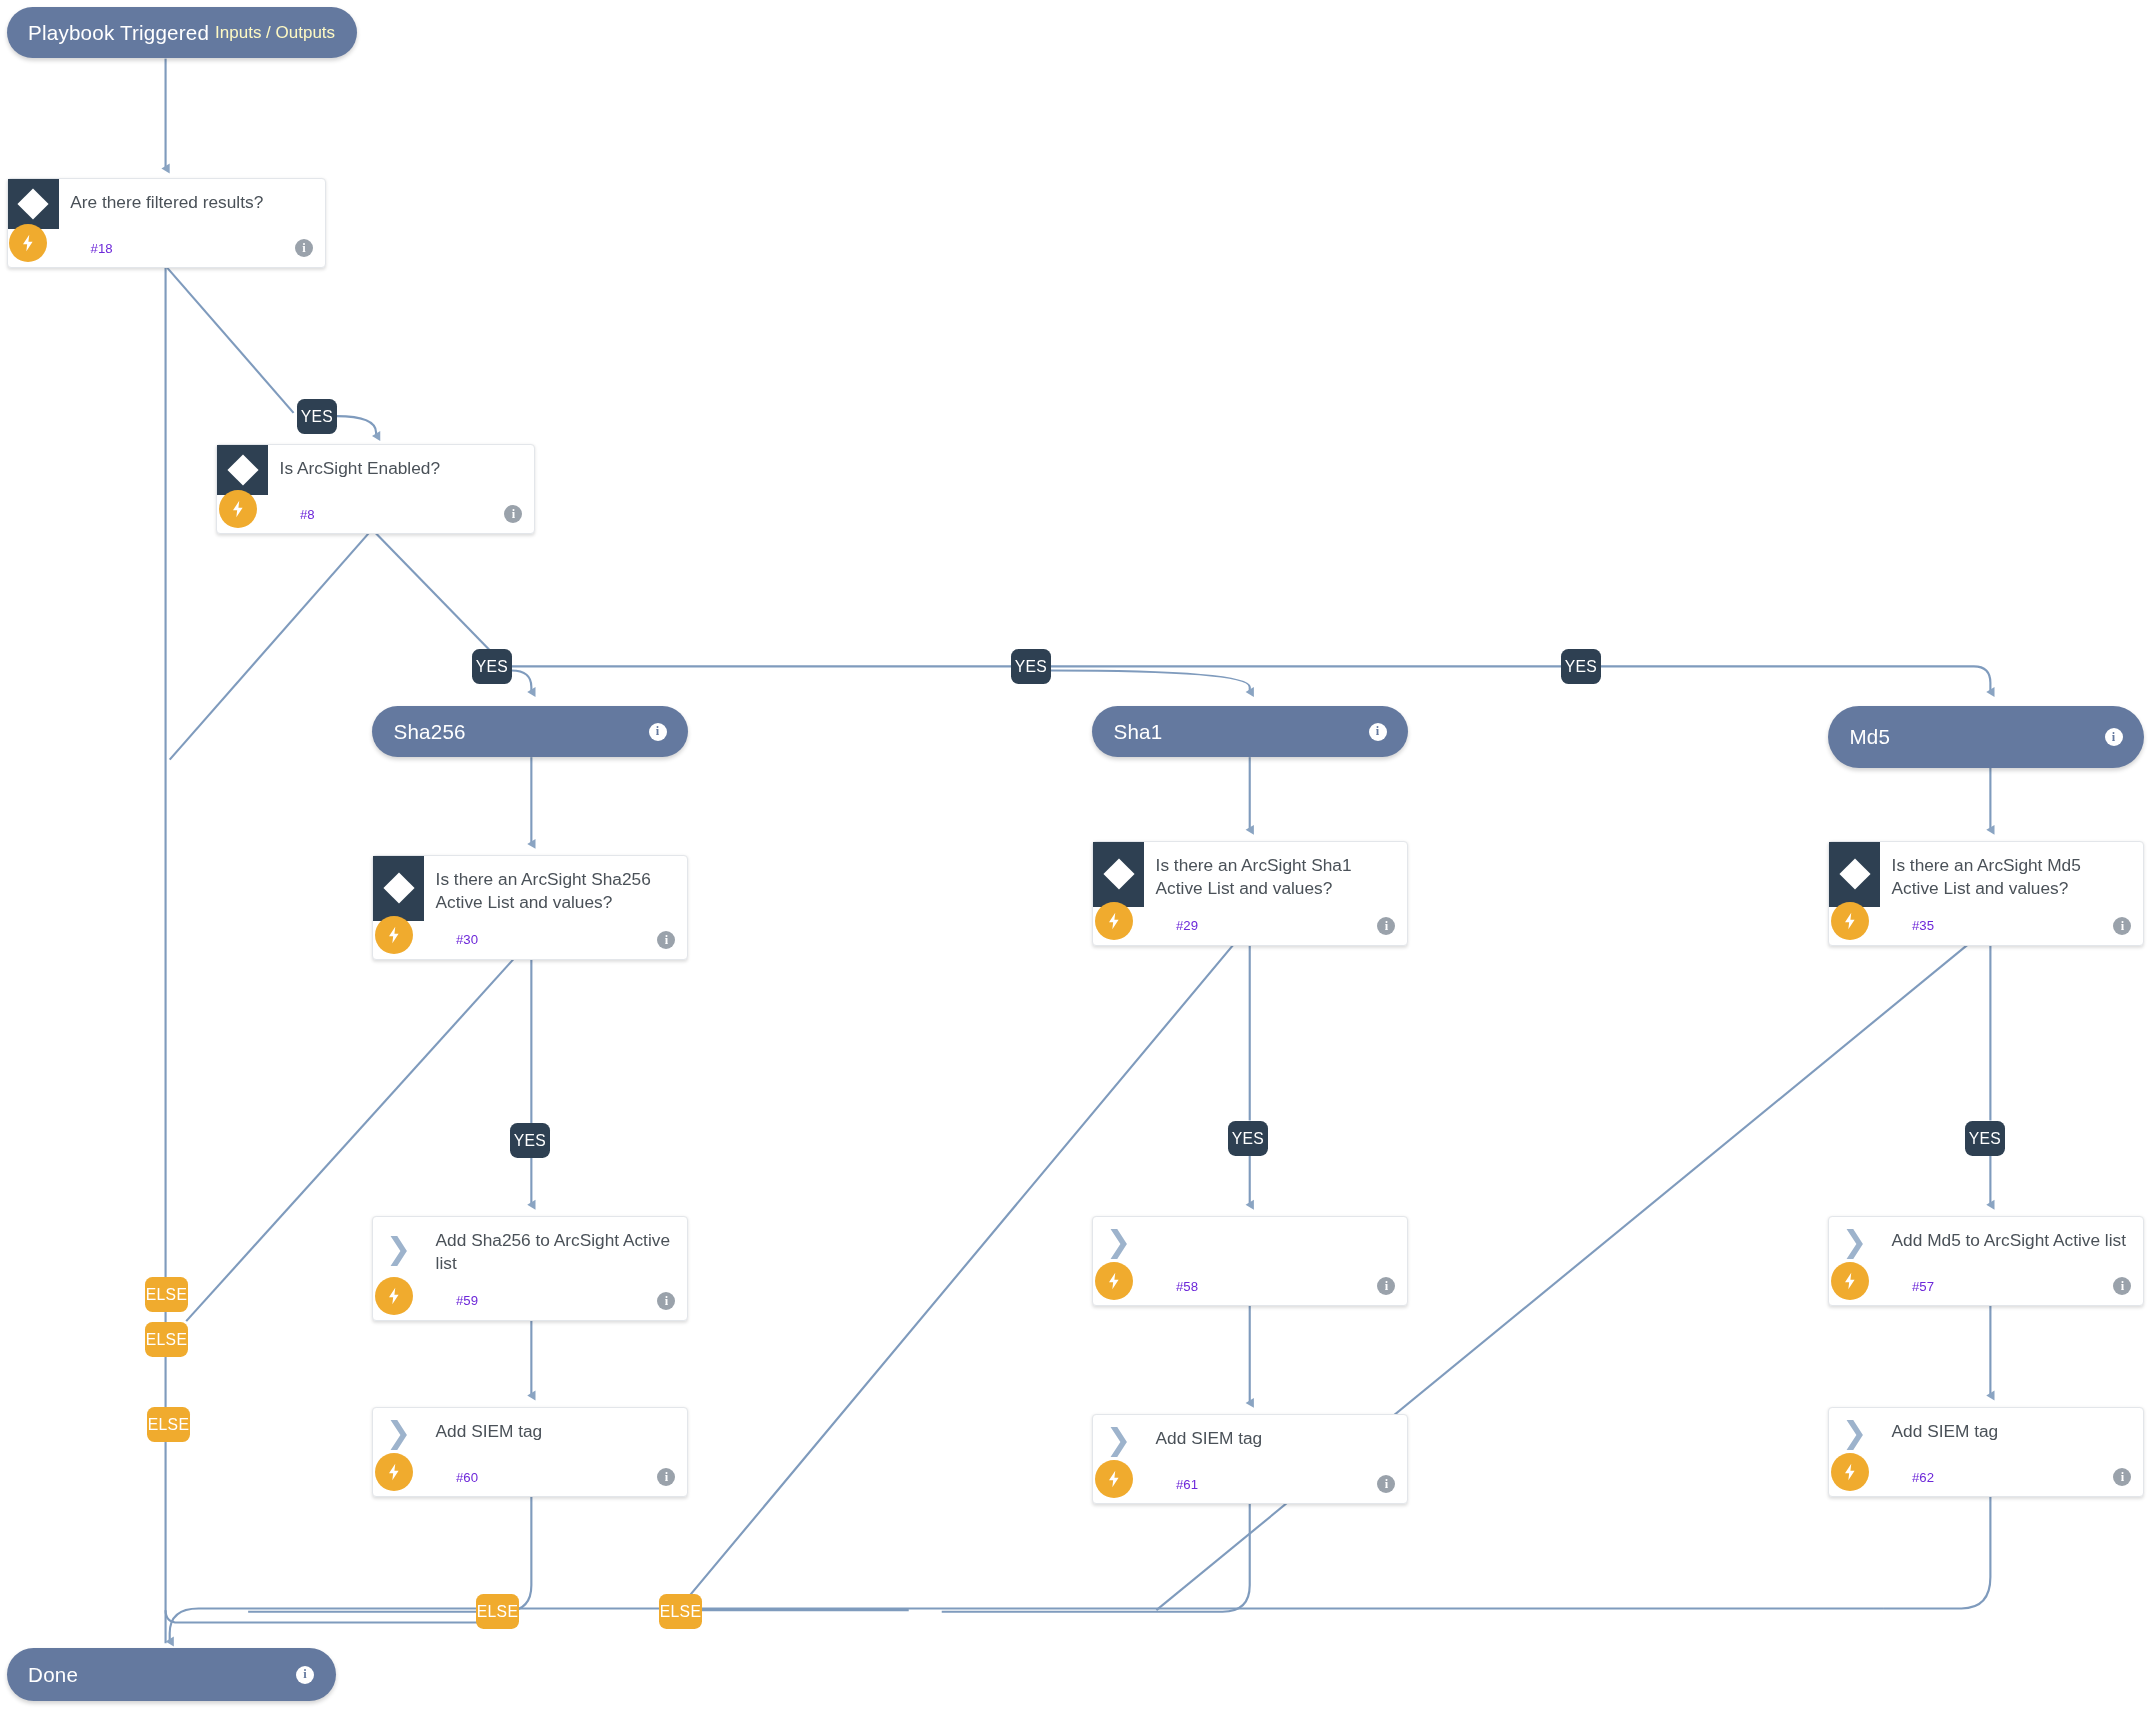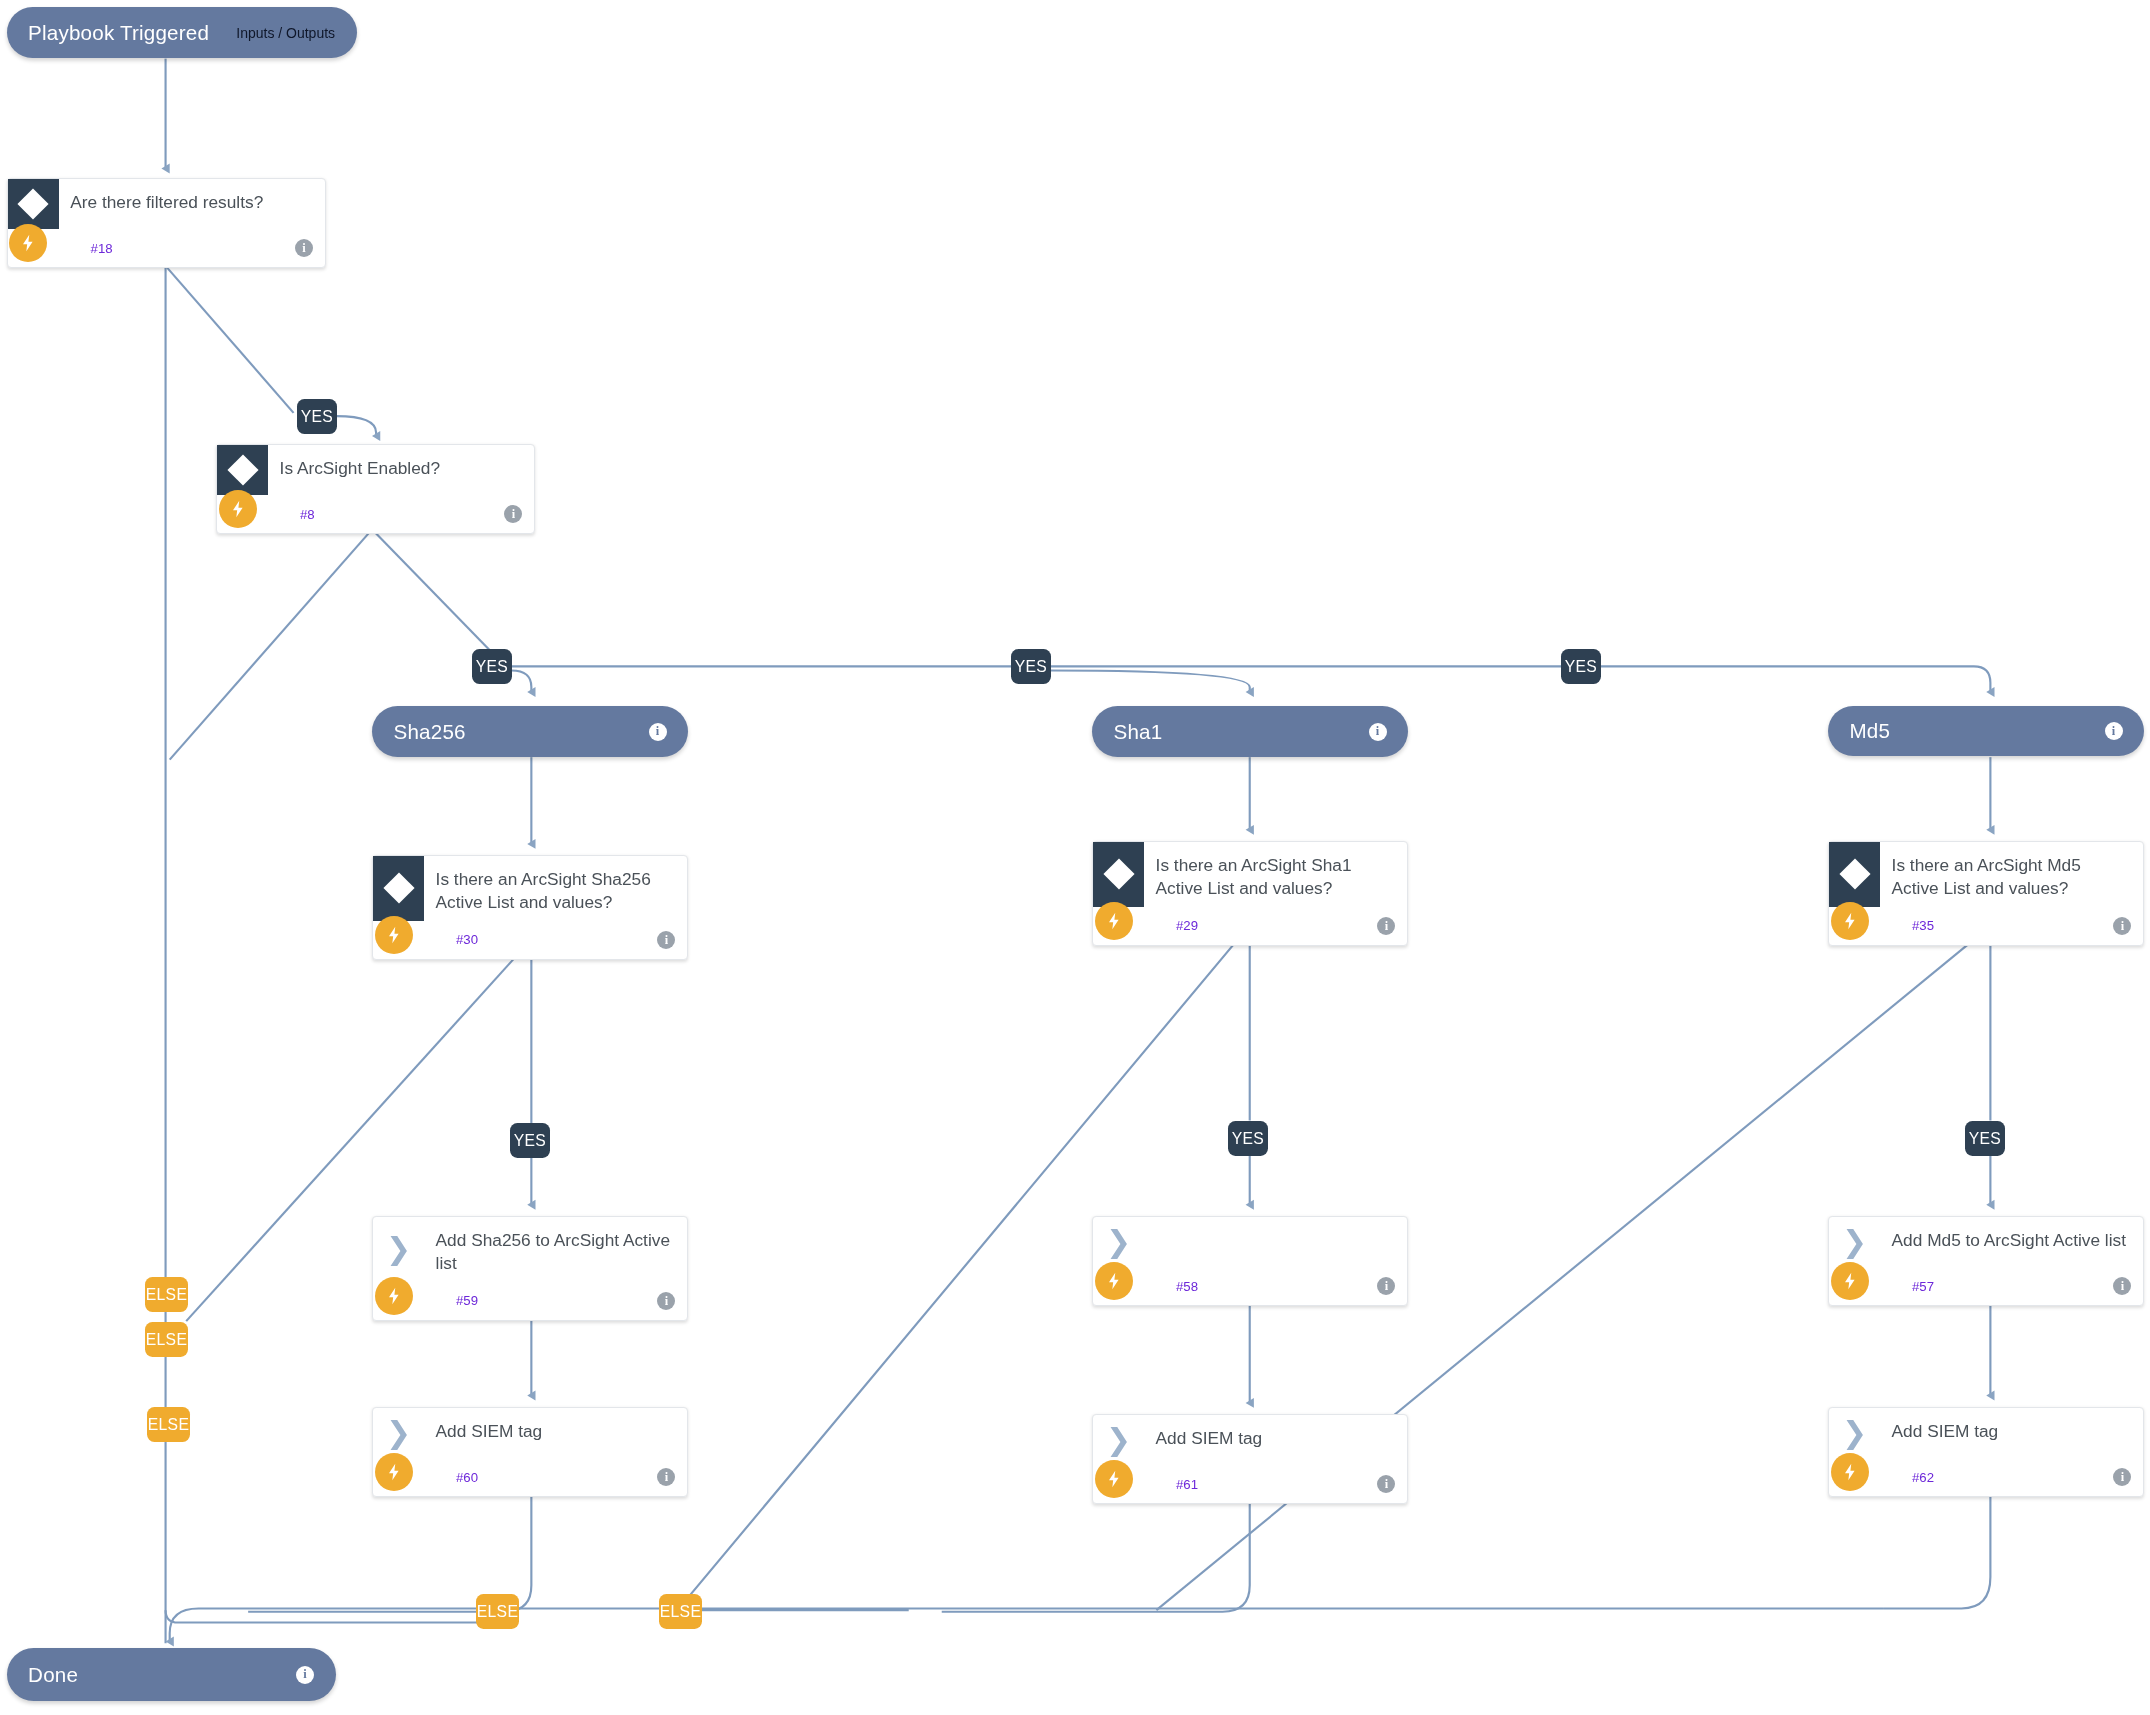--- a/index.html
+++ b/index.html
@@ -43,22 +43,22 @@
     letter-spacing: 0.2px;
     white-space: nowrap;
   }
   .pill .pill-right {
     margin-left: auto;
     display: flex;
     align-items: center;
     gap: 11.6px;
   }
   .pill .io-label {
-    font-size: 14px;
-    color: #0f172a;
+    font-size: 17px;
+    color: #fef9c3;
     white-space: nowrap;
   }
 
   
   .card {
     position: absolute;
     box-sizing: border-box;
     background: #ffffff;
     border: 0.8px solid #e3e6ea;
     border-radius: 4.1px;
@@ -301,21 +301,21 @@
     </span>
   </div>
 
   <div class="pill" style="left:1092px;top:706px;width:316px;height:51px;">
     <span class="pill-title">Sha1</span>
     <span class="pill-right">
       <span class="info-ico on-pill">i</span>
     </span>
   </div>
 
-  <div class="pill" style="left:1828px;top:706px;width:316px;height:50px;">
+  <div class="pill" style="left:1828px;top:706px;width:316px;height:62px;">
     <span class="pill-title">Md5</span>
     <span class="pill-right">
       <span class="info-ico on-pill">i</span>
     </span>
   </div>
 
   <div class="card" style="left:372px;top:855px;width:316px;">
     <div class="card-body">
       <div class="glyph-box">
         <span class="diamond"></span>

